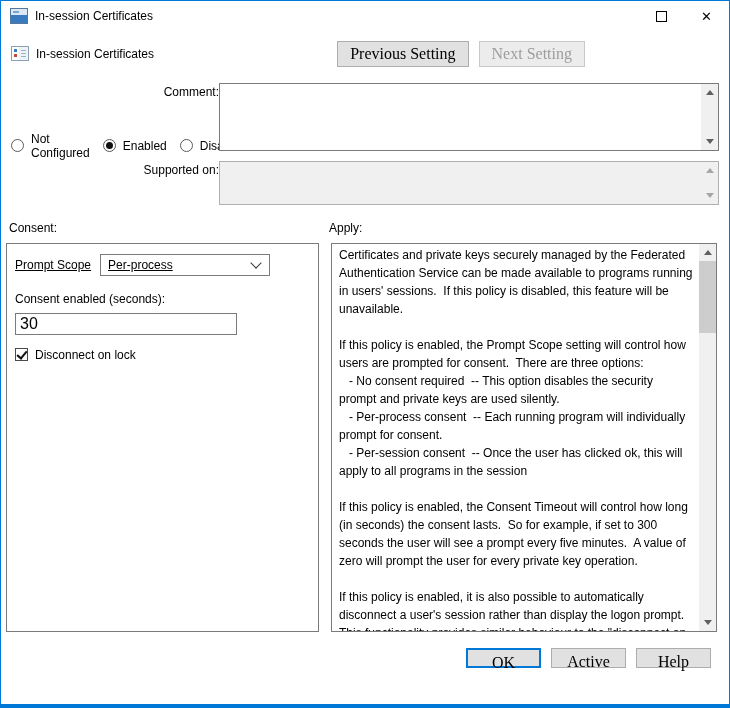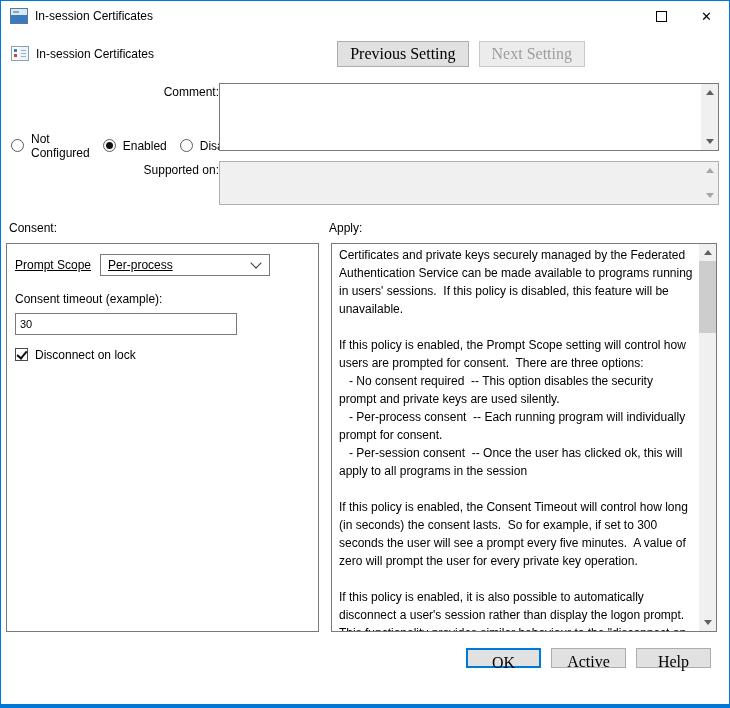--- a/index.html
+++ b/index.html
@@ -61,21 +61,21 @@
   .panel{border:1px solid #7a7a7a;background:#fff;box-sizing:border-box;}
   .options-panel{width:313px;flex:0 0 313px;padding:10px 8px 0 8px;}
   .help-panel{flex:1;display:flex;position:relative;}
   .help-text{flex:1;padding:2px 6px 4px 7px;white-space:pre-wrap;line-height:18px;overflow:hidden;}
   .help-panel .vscroll{position:static;flex:0 0 17px;}
   
   .opt-row1{display:flex;align-items:center;gap:9px;text-decoration:underline;}
   .combo{width:170px;height:22px;box-sizing:border-box;border:1px solid #7a7a7a;background:#fff;display:flex;align-items:center;padding-left:7px;cursor:default;}
   .combo-arrow{margin-left:auto;margin-right:9px;width:7px;height:7px;border-right:1px solid #3a3a3a;border-bottom:1px solid #3a3a3a;transform:rotate(45deg);margin-top:-4px;}
   .opt-label2{margin-top:16px;}
-  .textinput{margin-top:7px;width:222px;height:22px;box-sizing:border-box;border:1px solid #7a7a7a;padding:0 4px;font-family:"Liberation Sans",sans-serif;font-size:11px;}
+  .textinput{margin-top:7px;width:222px;height:22px;box-sizing:border-box;border:1px solid #7a7a7a;padding:0 4px;font-family:"Liberation Sans",sans-serif;font-size:16px;}
   .check-row{margin-top:13px;display:flex;align-items:flex-start;gap:7px;cursor:default;}
   .checkbox{width:13px;height:13px;box-sizing:border-box;border:1px solid #4a4a4a;background:#fff;position:relative;flex:0 0 auto;}
   .checkbox.checked::after{content:"";position:absolute;left:3px;top:0px;width:4px;height:8px;border:solid #111;border-width:0 2px 2px 0;transform:rotate(40deg);}
   
   .footer{flex:0 0 56px;display:flex;justify-content:flex-end;align-items:flex-start;gap:10px;padding:16px 18px 0 0;}
   .footer .btn{width:75px;height:20px;padding:4px;}
 </style>
 </head>
 <body>
 
@@ -157,21 +157,21 @@
 
   <div class="main">
     <div class="panel options-panel">
       <div class="opt-row1">
         <span>Prompt Scope</span>
         <div class="combo">
           <span>Per-process</span>
           <span class="combo-arrow"></span>
         </div>
       </div>
-      <div class="opt-label2">Consent timeout (example):</div>
+      <div class="opt-label2">Consent enabled (seconds):</div>
       <input class="textinput" type="text" value="30" style="">
       <label class="check-row">
         <span class="checkbox checked"></span>
         <span>Disconnect on lock</span>
       </label>
     </div>
 
     <div class="panel help-panel">
       <div class="help-text">Certificates and private keys securely managed by the Federated Authentication Service can be made available to programs running in users' sessions.  If this policy is disabled, this feature will be unavailable.
 

